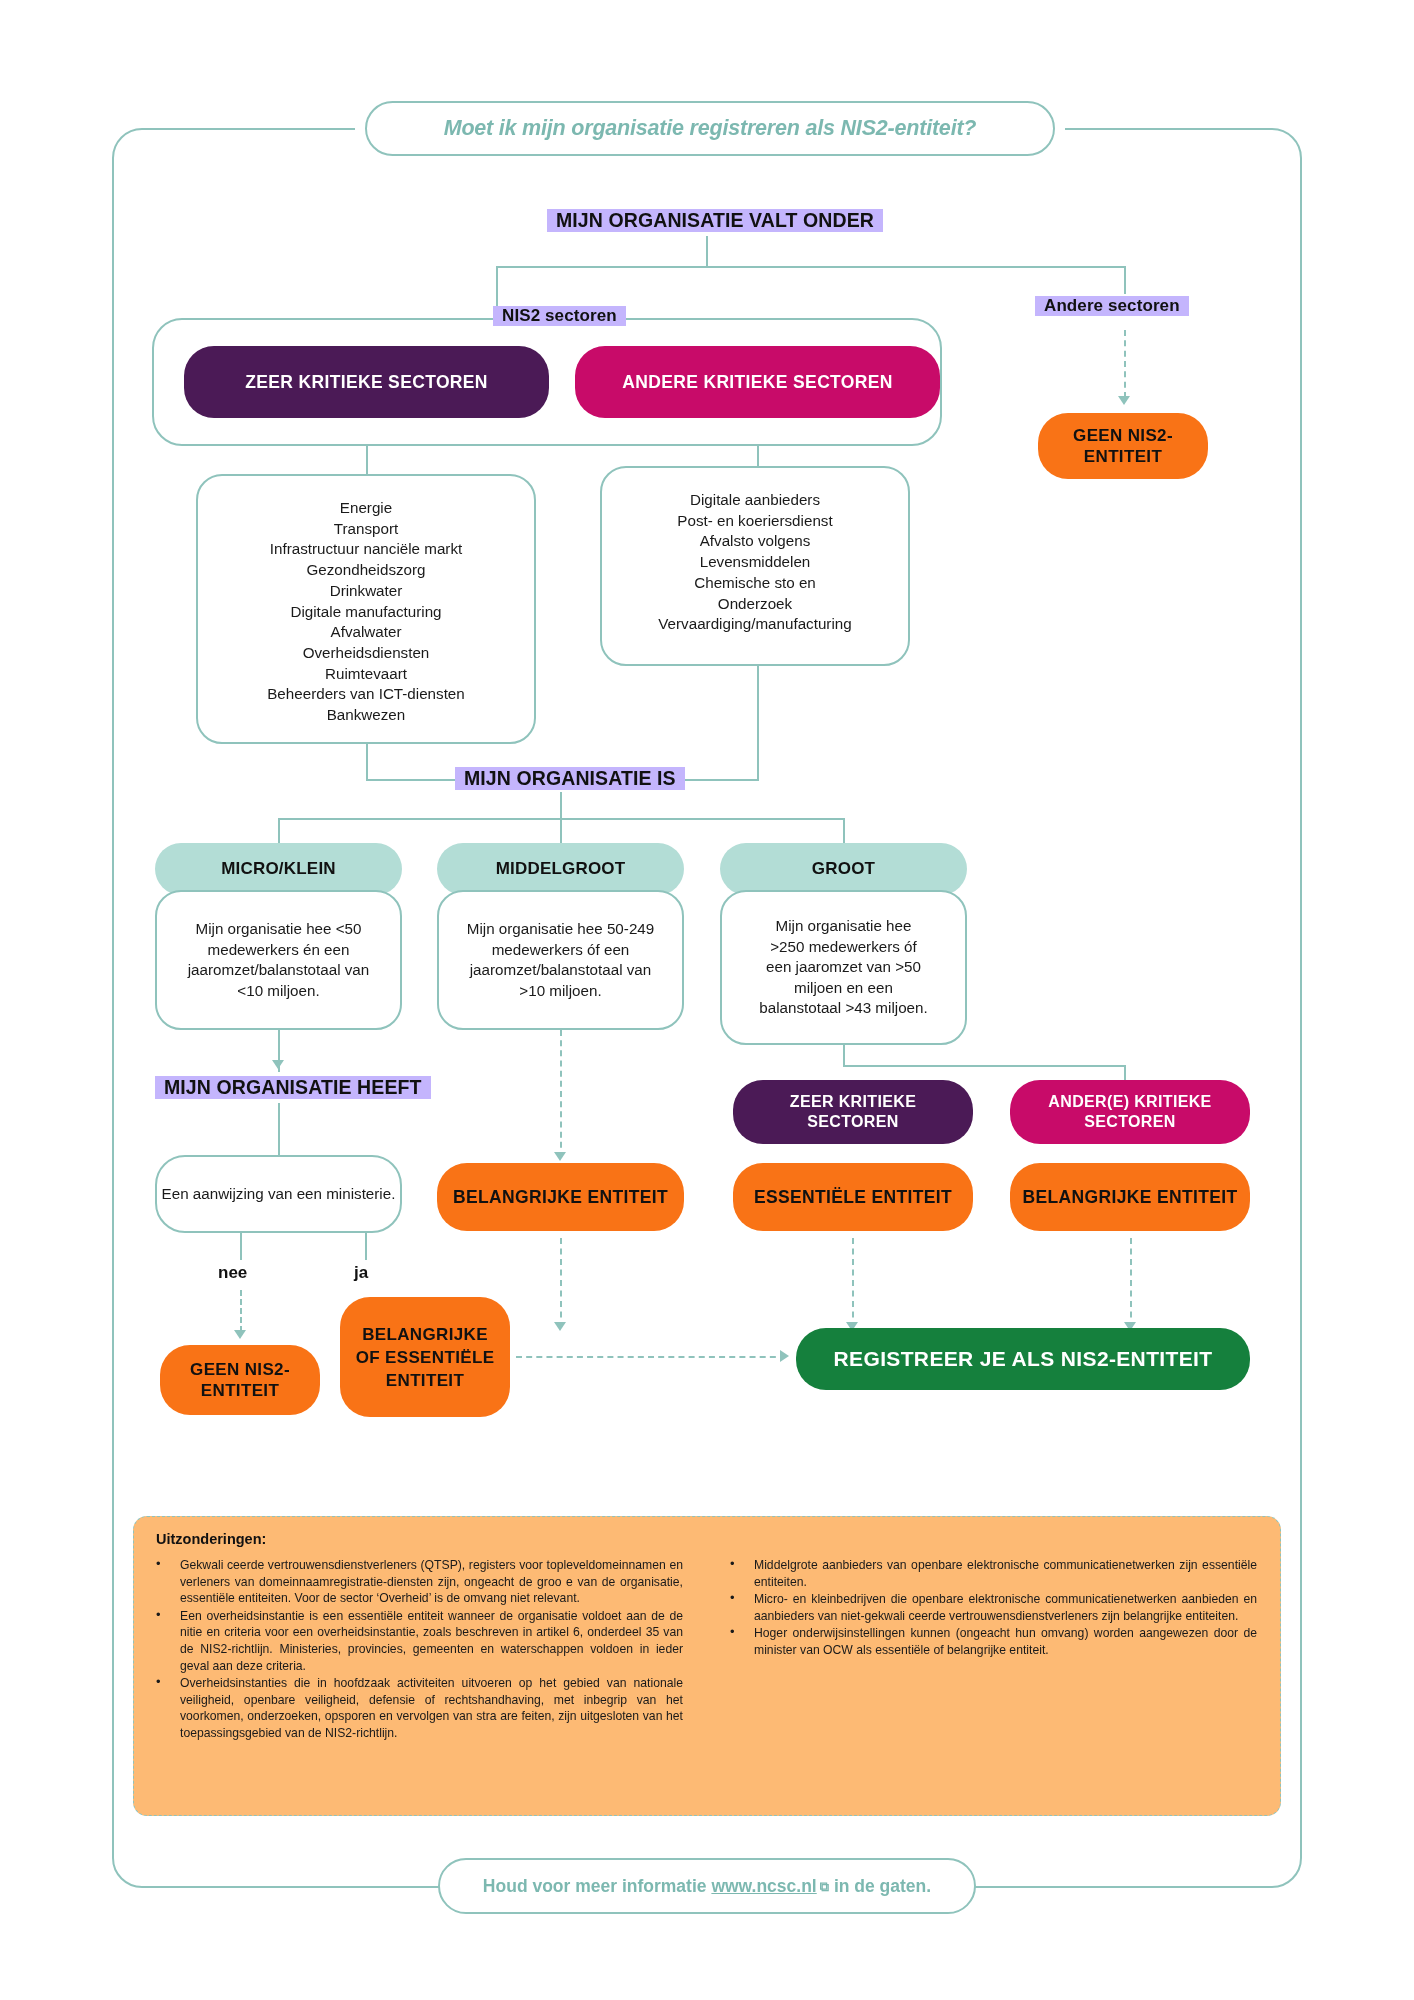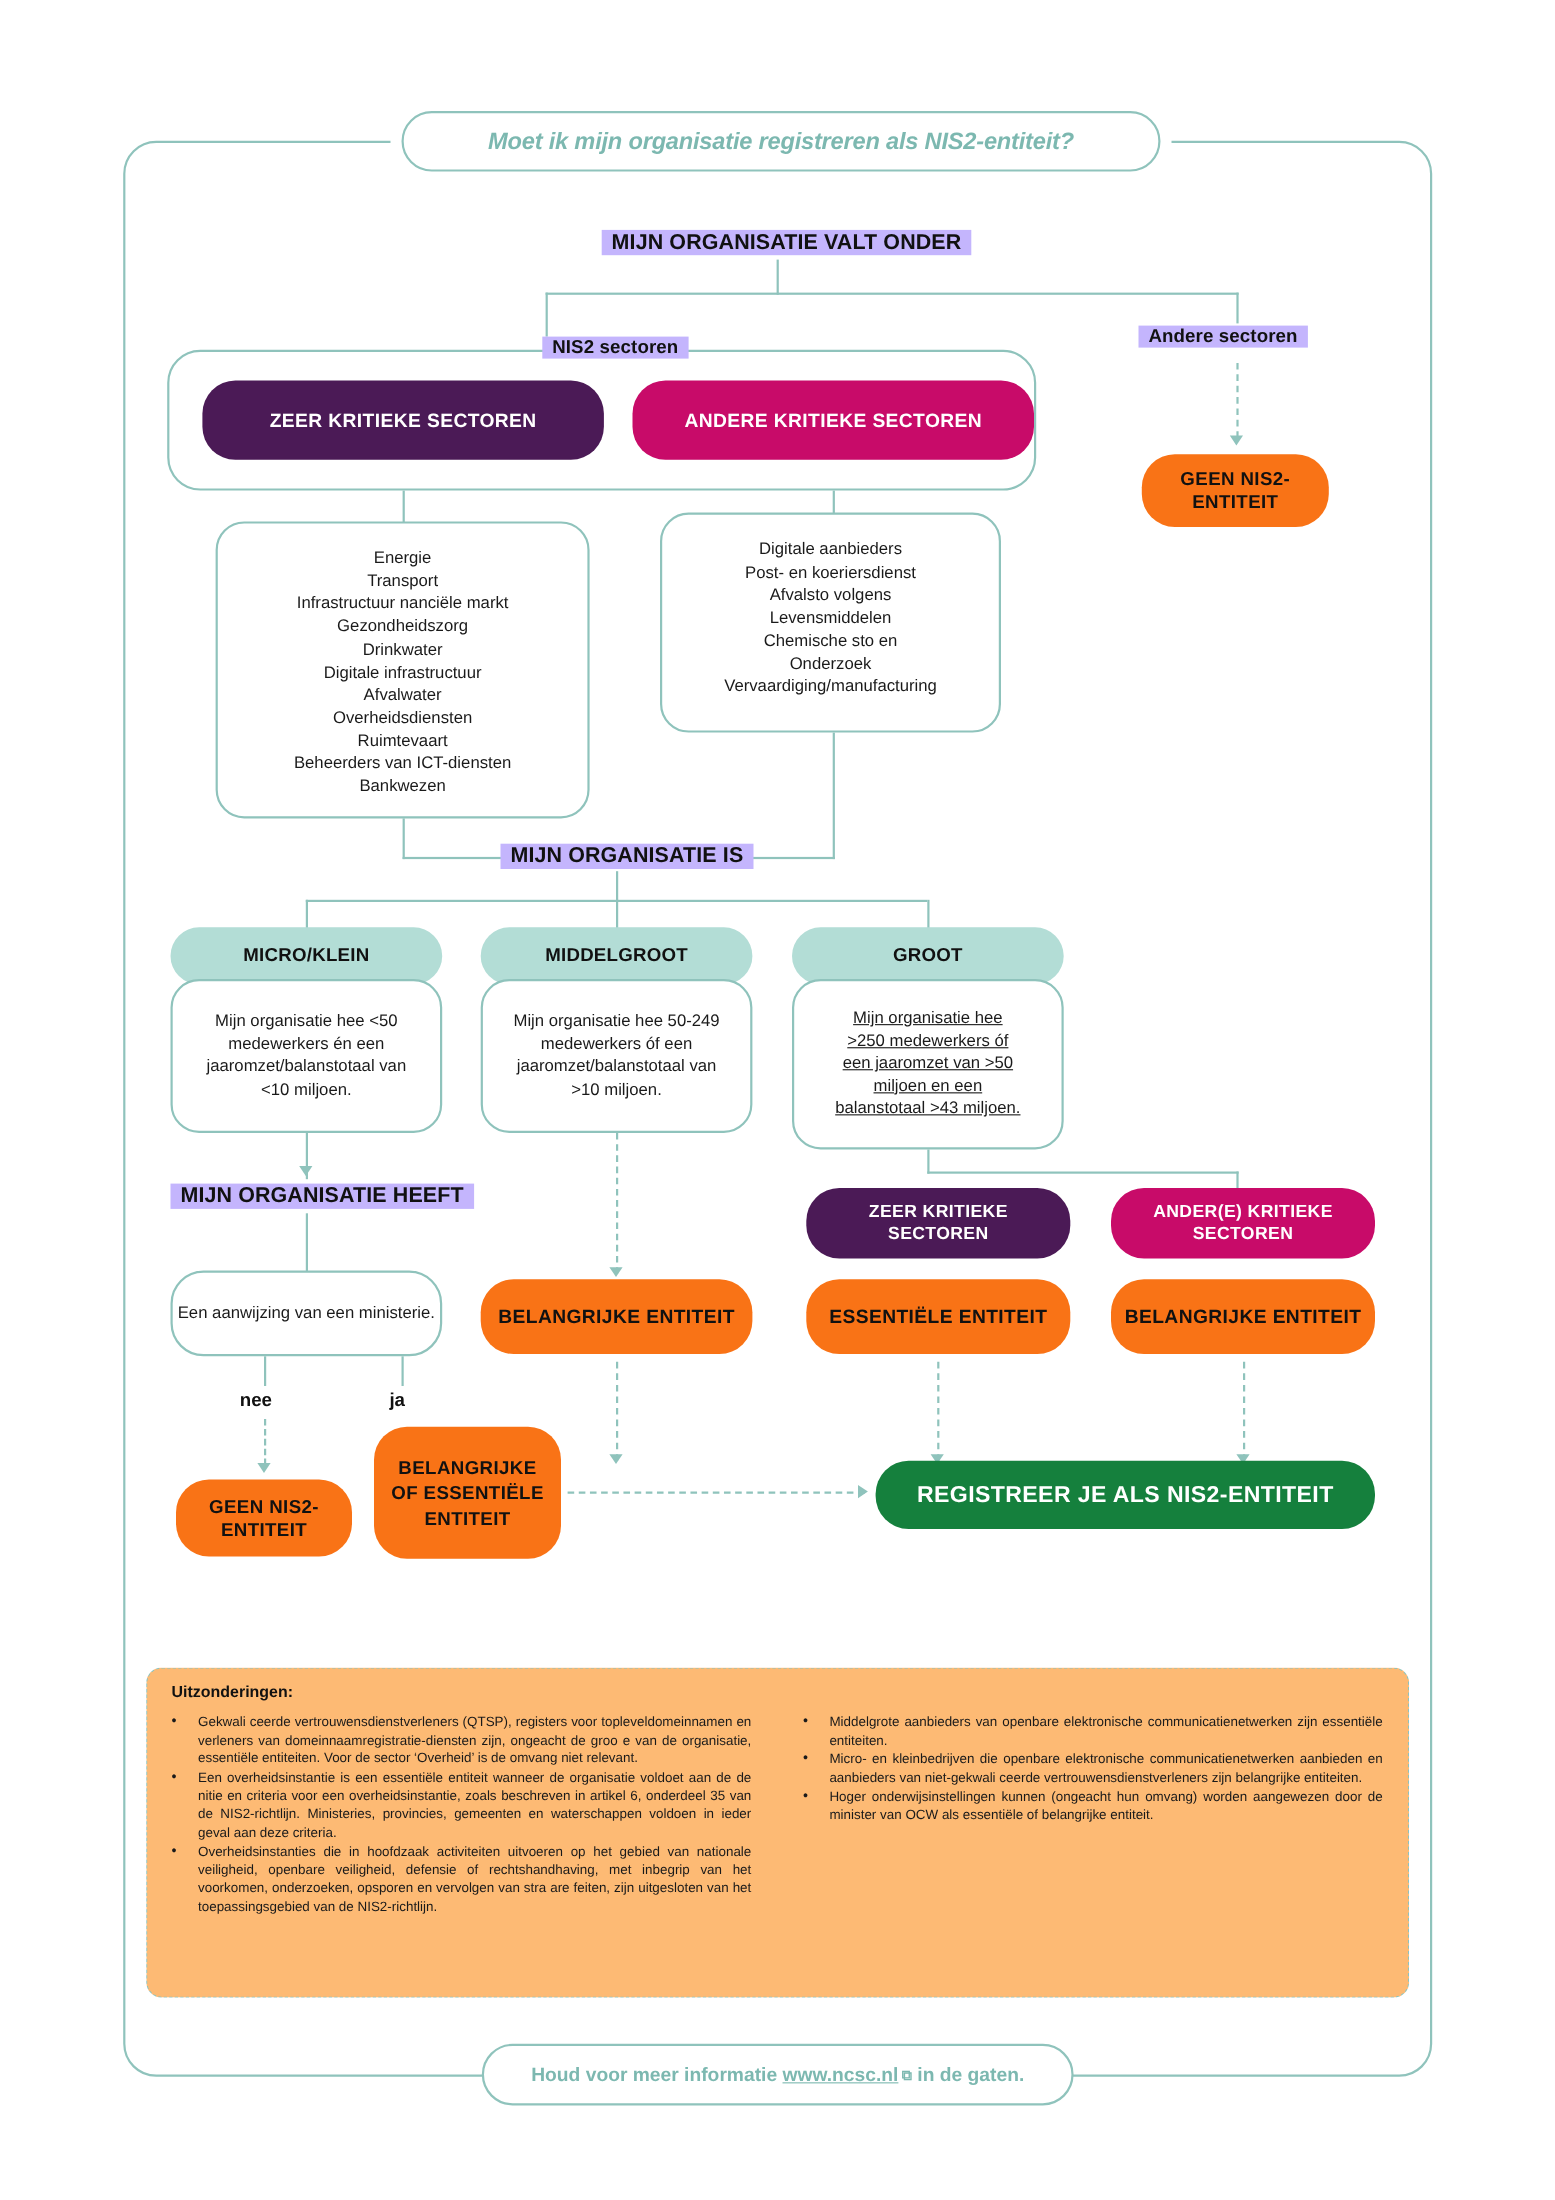--- a/index.html
+++ b/index.html
@@ -189,21 +189,21 @@
   <div class="ln lnv" style="left:366px; top:446px; height:30px;"></div>
   <div class="ln lnv" style="left:757px; top:446px; height:22px;"></div>
 
   <div class="box-outline" style="left:196px; top:474px; width:340px; height:270px;">
     <div class="sector-list" style="top:22px;">
         <div>Energie</div>
         <div>Transport</div>
         <div>Infrastructuur  nanciële markt</div>
         <div>Gezondheidszorg</div>
         <div>Drinkwater</div>
-        <div>Digitale infrastructuur</div>
+        <div>Digitale manufacturing</div>
         <div>Afvalwater</div>
         <div>Overheidsdiensten</div>
         <div>Ruimtevaart</div>
         <div>Beheerders van ICT-diensten</div>
         <div>Bankwezen</div>
       </div>
   </div>
   <div class="box-outline" style="left:600px; top:466px; width:310px; height:200px;">
     <div class="sector-list" style="top:22px;">
         <div>Digitale aanbieders</div>
@@ -237,21 +237,21 @@
   <div class="cat-pill" style="left:720px; top:843px; width:247px; height:52px;">
     <span>GROOT</span>
   </div>
 
   <div class="crit-box" style="left:155px; top:890px; width:247px; height:140px; padding:0 22px;">
     <span>Mijn organisatie hee &lt;50 medewerkers én een jaaromzet/balanstotaal van &lt;10 miljoen.</span>
   </div>
   <div class="crit-box" style="left:437px; top:890px; width:247px; height:140px; padding:0 18px;">
     <span>Mijn organisatie hee 50-249 medewerkers óf een jaaromzet/balanstotaal van &gt;10 miljoen.</span>
   </div>
-  <div class="crit-box" style="left:720px; top:890px; width:247px; height:155px; padding:0 36px;text-decoration:underline;">
+  <div class="crit-box" style="left:720px; top:890px; width:247px; height:155px; padding:0 36px;">
     <span>Mijn organisatie hee &gt;250 medewerkers óf een jaaromzet van &gt;50 miljoen en een balanstotaal &gt;43 miljoen.</span>
   </div>
 
   <div class="ln lnv" style="left:278px; top:1030px; height:42px;"></div>
   <div class="arrow-down" style="left:272px; top:1060px;"></div>
   <div class="hdr hdr-lg" style="left:155px; top:1076px;">MIJN ORGANISATIE HEEFT</div>
   <div class="ln lnv" style="left:278px; top:1103px; height:54px;"></div>
 
   <div class="box-outline pilltop" style="left:155px; top:1155px; width:247px; height:78px;">
     <div style="position:absolute; inset:0; display:flex; align-items:center; justify-content:center; text-align:center; font-size:15.2px; line-height:20.5px; color:#1a1a1a;">Een aanwijzing van een ministerie.</div>

